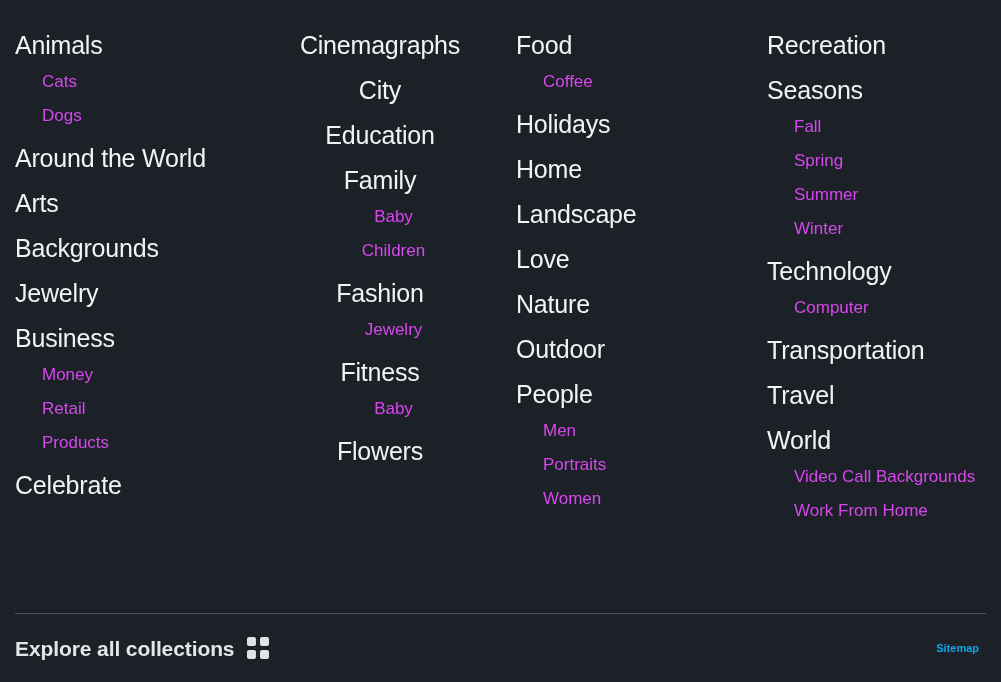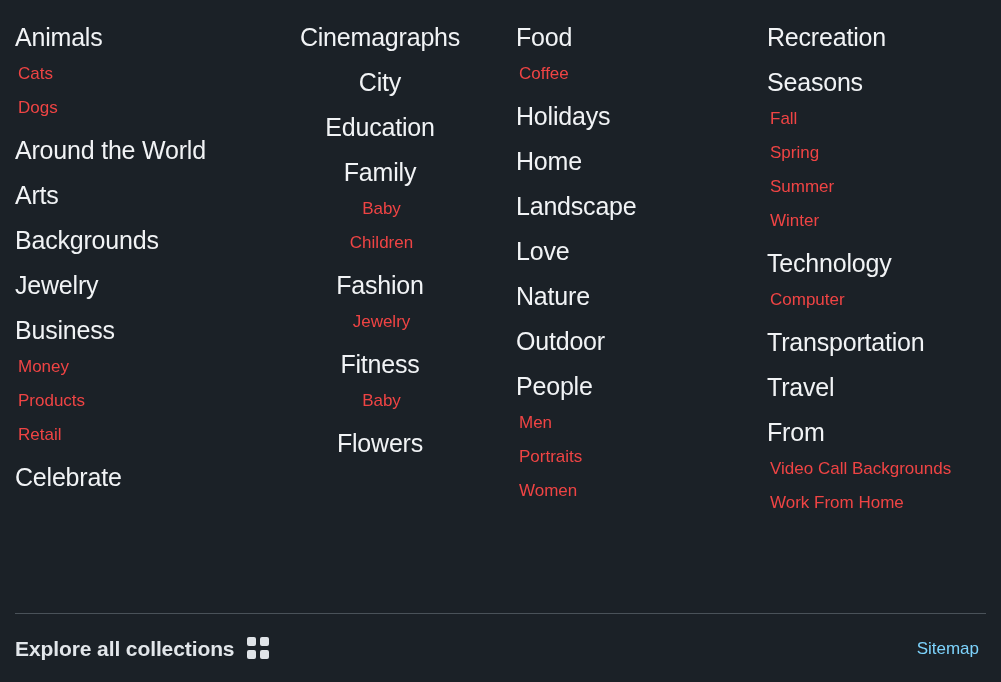--- a/index.html
+++ b/index.html
@@ -25,21 +25,21 @@
 
   
   .columns {
     position: absolute;
     top: 0;
     left: 0;
     width: 1001px;
     height: 600px;
     display: flex;
     box-sizing: border-box;
-    padding-top: 16px;
+    padding-top: 24px;
   }
   .column {
     box-sizing: border-box;
     flex: 0 0 250px;
     padding-left: 15px;
     padding-right: 6px;
   }
   .column:nth-child(1) { flex-basis: 250px; }
   .column:nth-child(2) { flex-basis: 251px; text-align: center; }
   .column:nth-child(3) { flex-basis: 251px; }
@@ -62,28 +62,29 @@
     white-space: nowrap;
   }
 
   .sub-list {
     list-style: none;
     margin: 0;
     padding: 0 0 0 3px;
   }
   .sub-item {
     display: block;
-    color: #ef4444;
+    color: #d946ef;
     font-size: 17px;
     line-height: 1;
     font-weight: 400;
     letter-spacing: 0px;
     padding: 4px 0 13px 0;
     cursor: pointer;
     white-space: nowrap;
+    margin-left: 24px;
   }
 
   
   .divider {
     position: absolute;
     left: 15px;
     top: 613px;
     width: 971px;
     height: 1px;
     background: #4a5259;
@@ -126,23 +127,23 @@
   }
   .grid-icon i {
     display: block;
     background: #dfe3e7;
     border-radius: 2px;
     width: 9px;
     height: 9px;
   }
 
   .sitemap-link {
-    color: #7dd3fc;
-    font-size: 17px;
-    font-weight: 400;
+    color: #0ea5e9;
+    font-size: 11px;
+    font-weight: 700;
     line-height: 1;
     text-decoration: none;
     white-space: nowrap;
     cursor: pointer;
   }
 </style>
 </head>
 <body>
 
 <div class="page">
@@ -172,24 +173,24 @@
         <div class="group">
           <a class="cat-heading">Jewelry</a>
         </div>
         <div class="group">
           <a class="cat-heading">Business</a>
           <ul class="sub-list">
             <li>
               <a class="sub-item">Money</a>
             </li>
             <li>
+              <a class="sub-item">Retail</a>
+            </li>
+            <li>
               <a class="sub-item">Products</a>
-            </li>
-            <li>
-              <a class="sub-item">Retail</a>
             </li>
           </ul>
         </div>
         <div class="group">
           <a class="cat-heading">Celebrate</a>
         </div>
       </div>
       <div class="column">
         <div class="group">
           <a class="cat-heading">Cinemagraphs</a>
@@ -302,21 +303,21 @@
             </li>
           </ul>
         </div>
         <div class="group">
           <a class="cat-heading">Transportation</a>
         </div>
         <div class="group">
           <a class="cat-heading">Travel</a>
         </div>
         <div class="group">
-          <a class="cat-heading">From</a>
+          <a class="cat-heading">World</a>
           <ul class="sub-list">
             <li>
               <a class="sub-item">Video Call Backgrounds</a>
             </li>
             <li>
               <a class="sub-item">Work From Home</a>
             </li>
           </ul>
         </div>
       </div>

